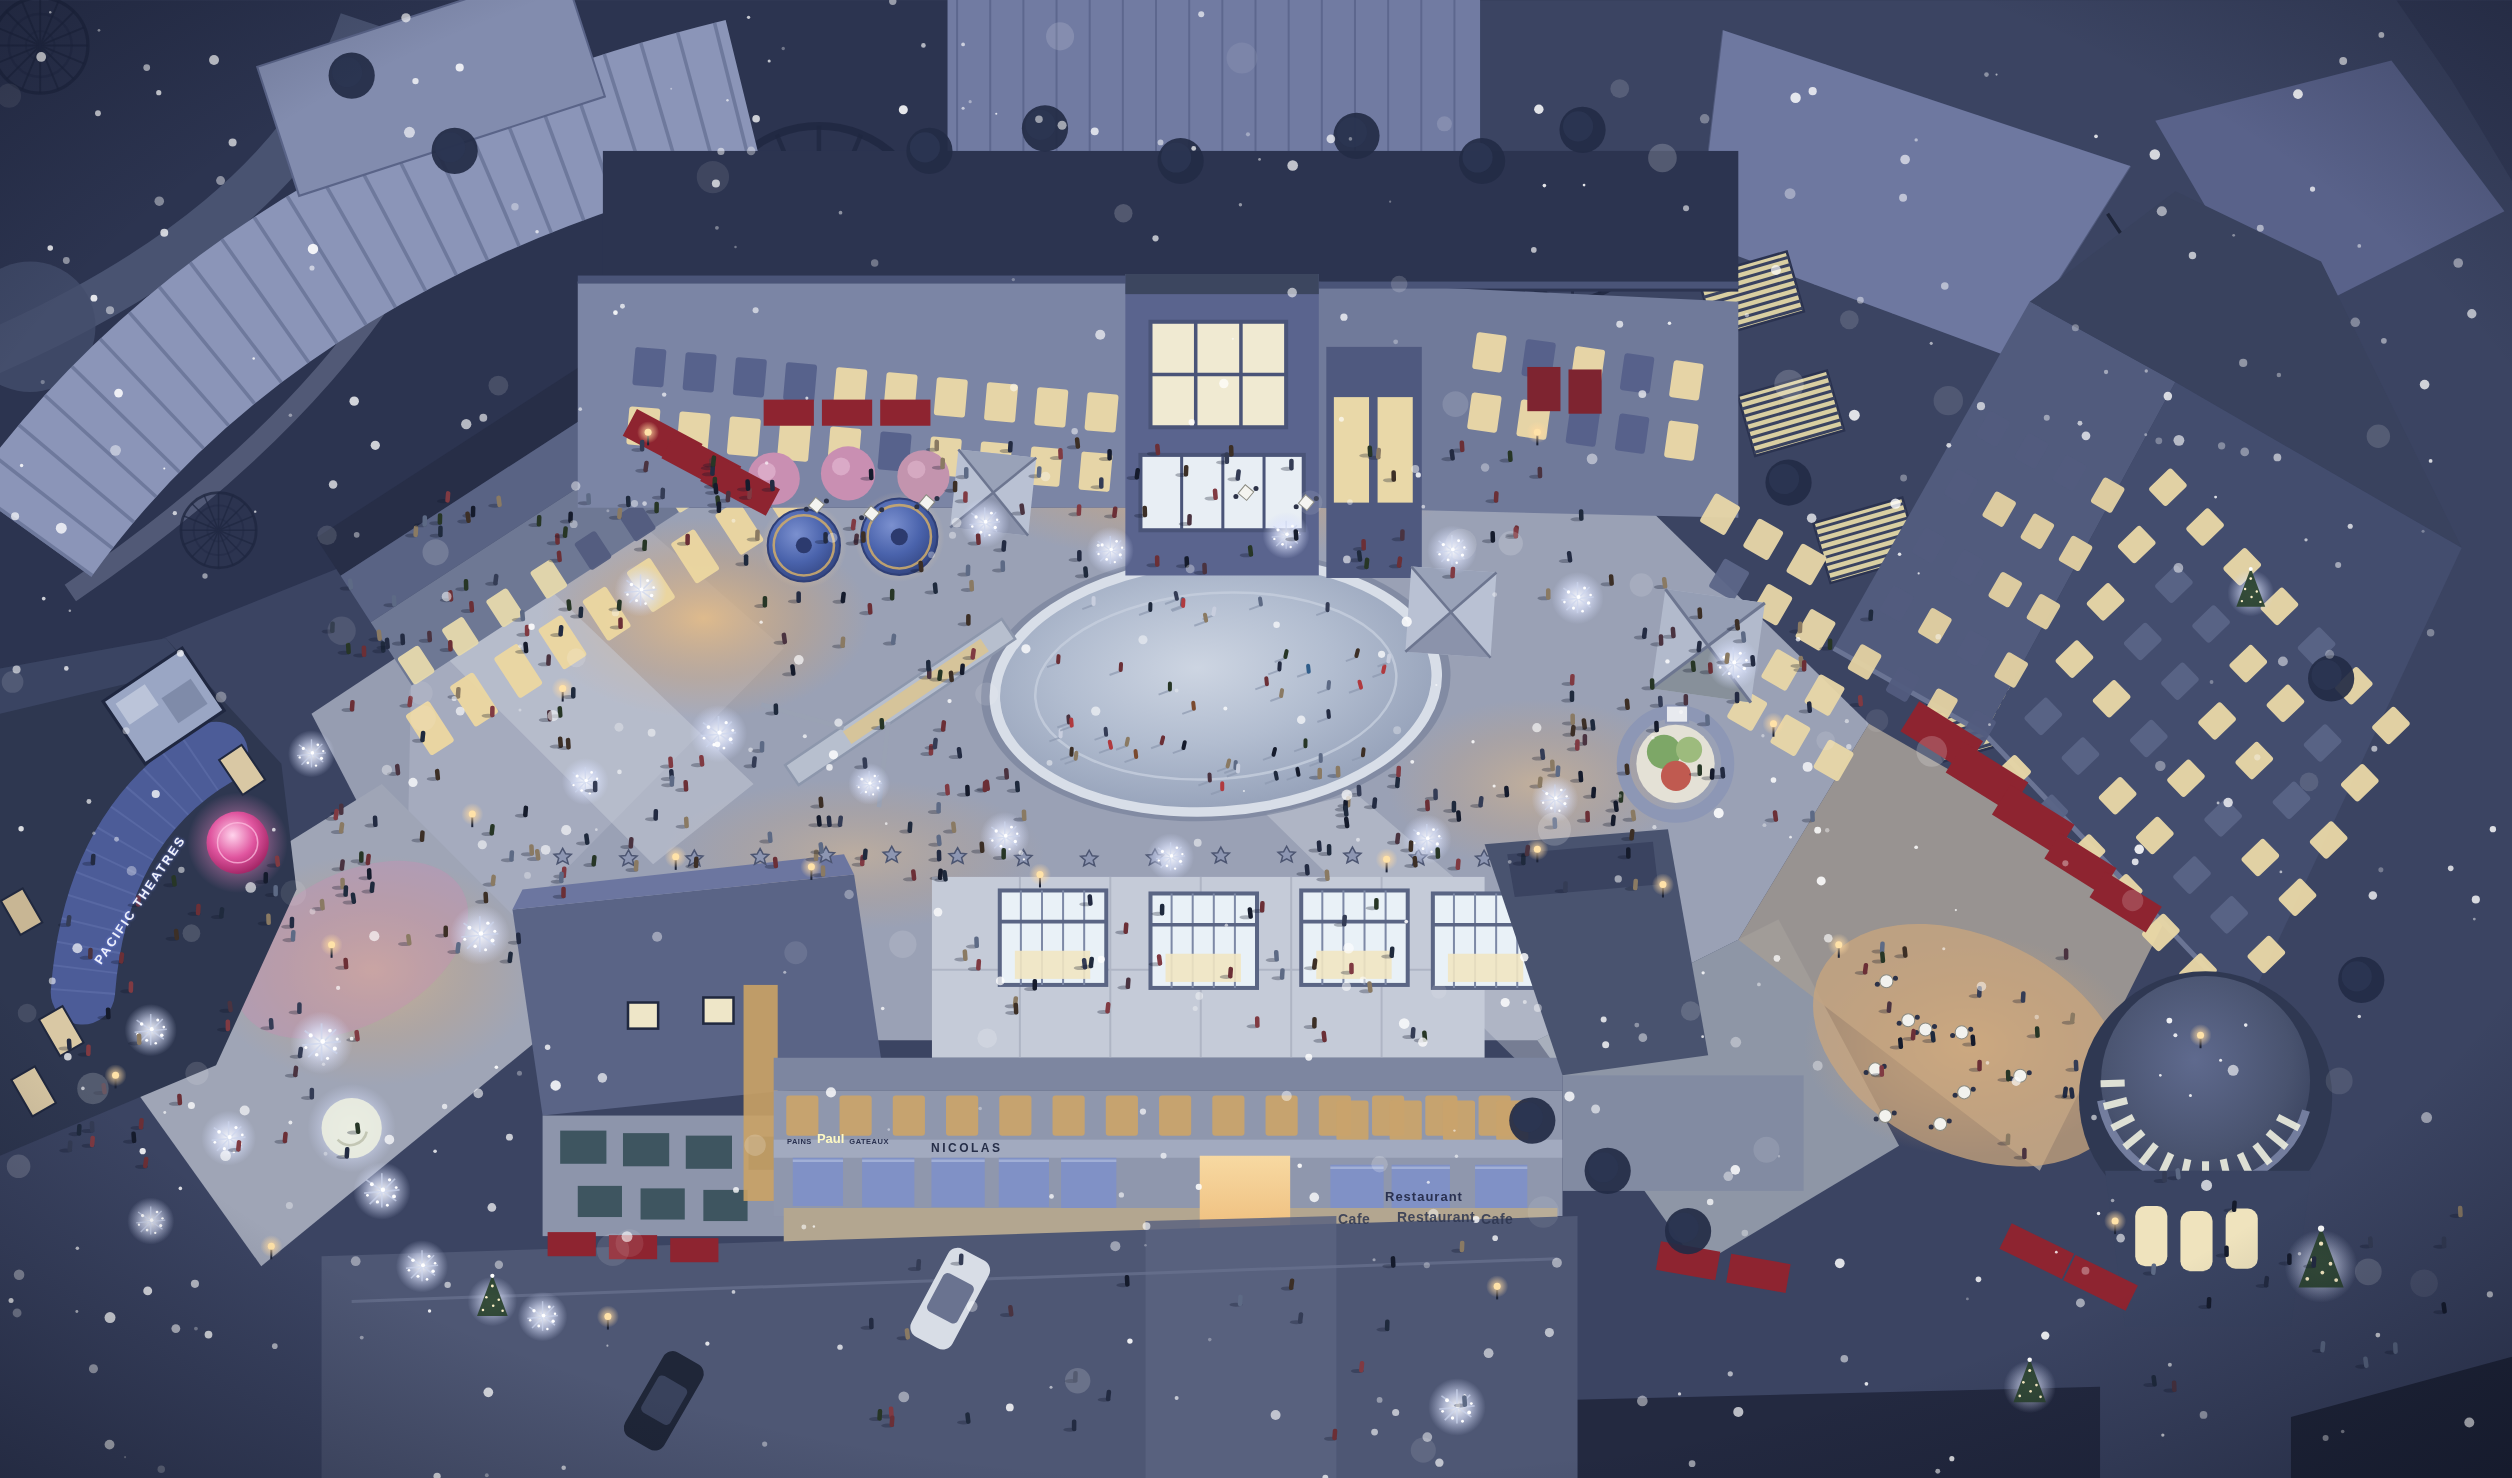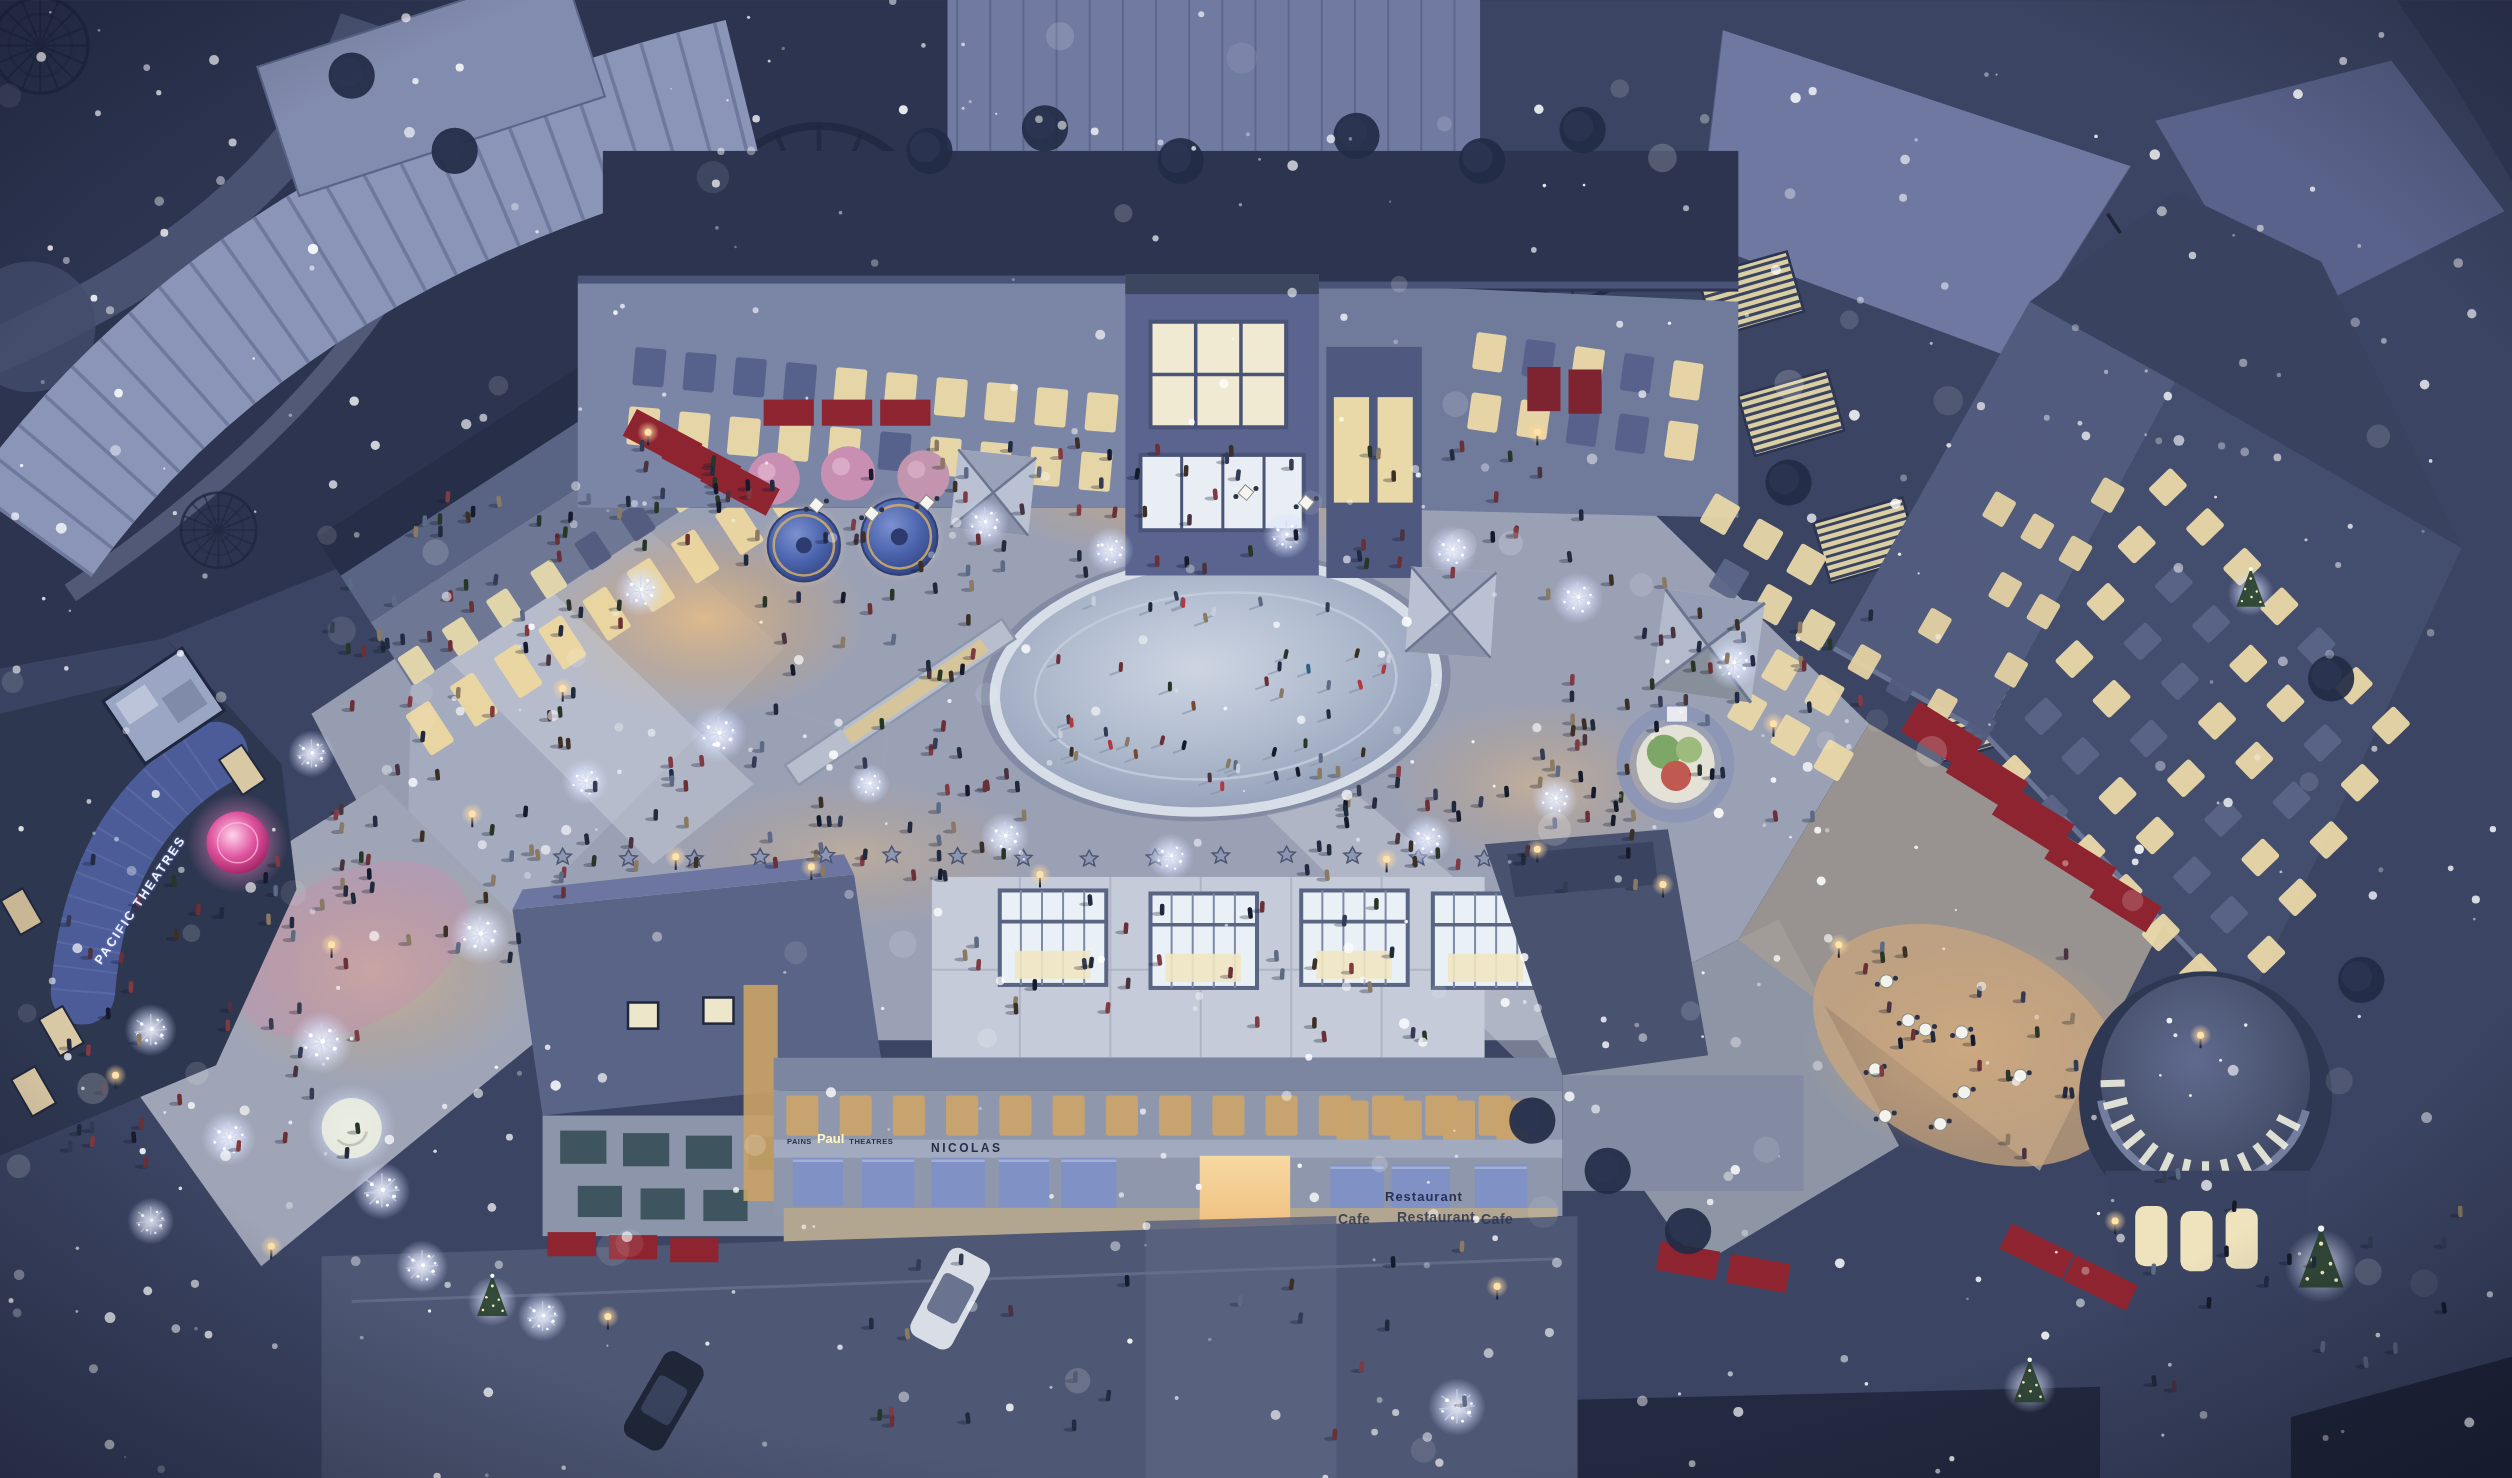--- a/index.html
+++ b/index.html
@@ -2410,21 +2410,21 @@
       <circle cx="2908" cy="1083" r="31.2" fill="#ffffff" opacity="0.12"></circle>
     </g>
   <rect x="0" y="0" width="5000" height="2943" fill="url(#vig)"></rect>
 </svg>
 
 <div>
   <div class="label lbl-marquee" style="left:98px;top:957px;">PACIFIC THEATRES</div>
   <div class="label sign-paul" style="left:787px;top:1132px;">
     <span class="lbl-shop-small">PAINS</span>
     <span class="lbl-shop-big">Paul</span>
-    <span class="lbl-shop-small">THEATRES</span>
+    <span class="lbl-shop-small">GATEAUX</span>
   </div>
   <div class="label lbl-nicolas" style="left:931px;top:1142px;">NICOLAS</div>
   <div class="label lbl-restaurant" style="left:1385px;top:1190px;">Restaurant</div>
   <div class="label lbl-awning" style="left:1338px;top:1212px;">Cafe</div>
   <div class="label lbl-awning" style="left:1397px;top:1210px;">Restaurant</div>
   <div class="label lbl-awning" style="left:1481px;top:1212px;">Cafe</div>
 </div>
 
 
 </body></html>

